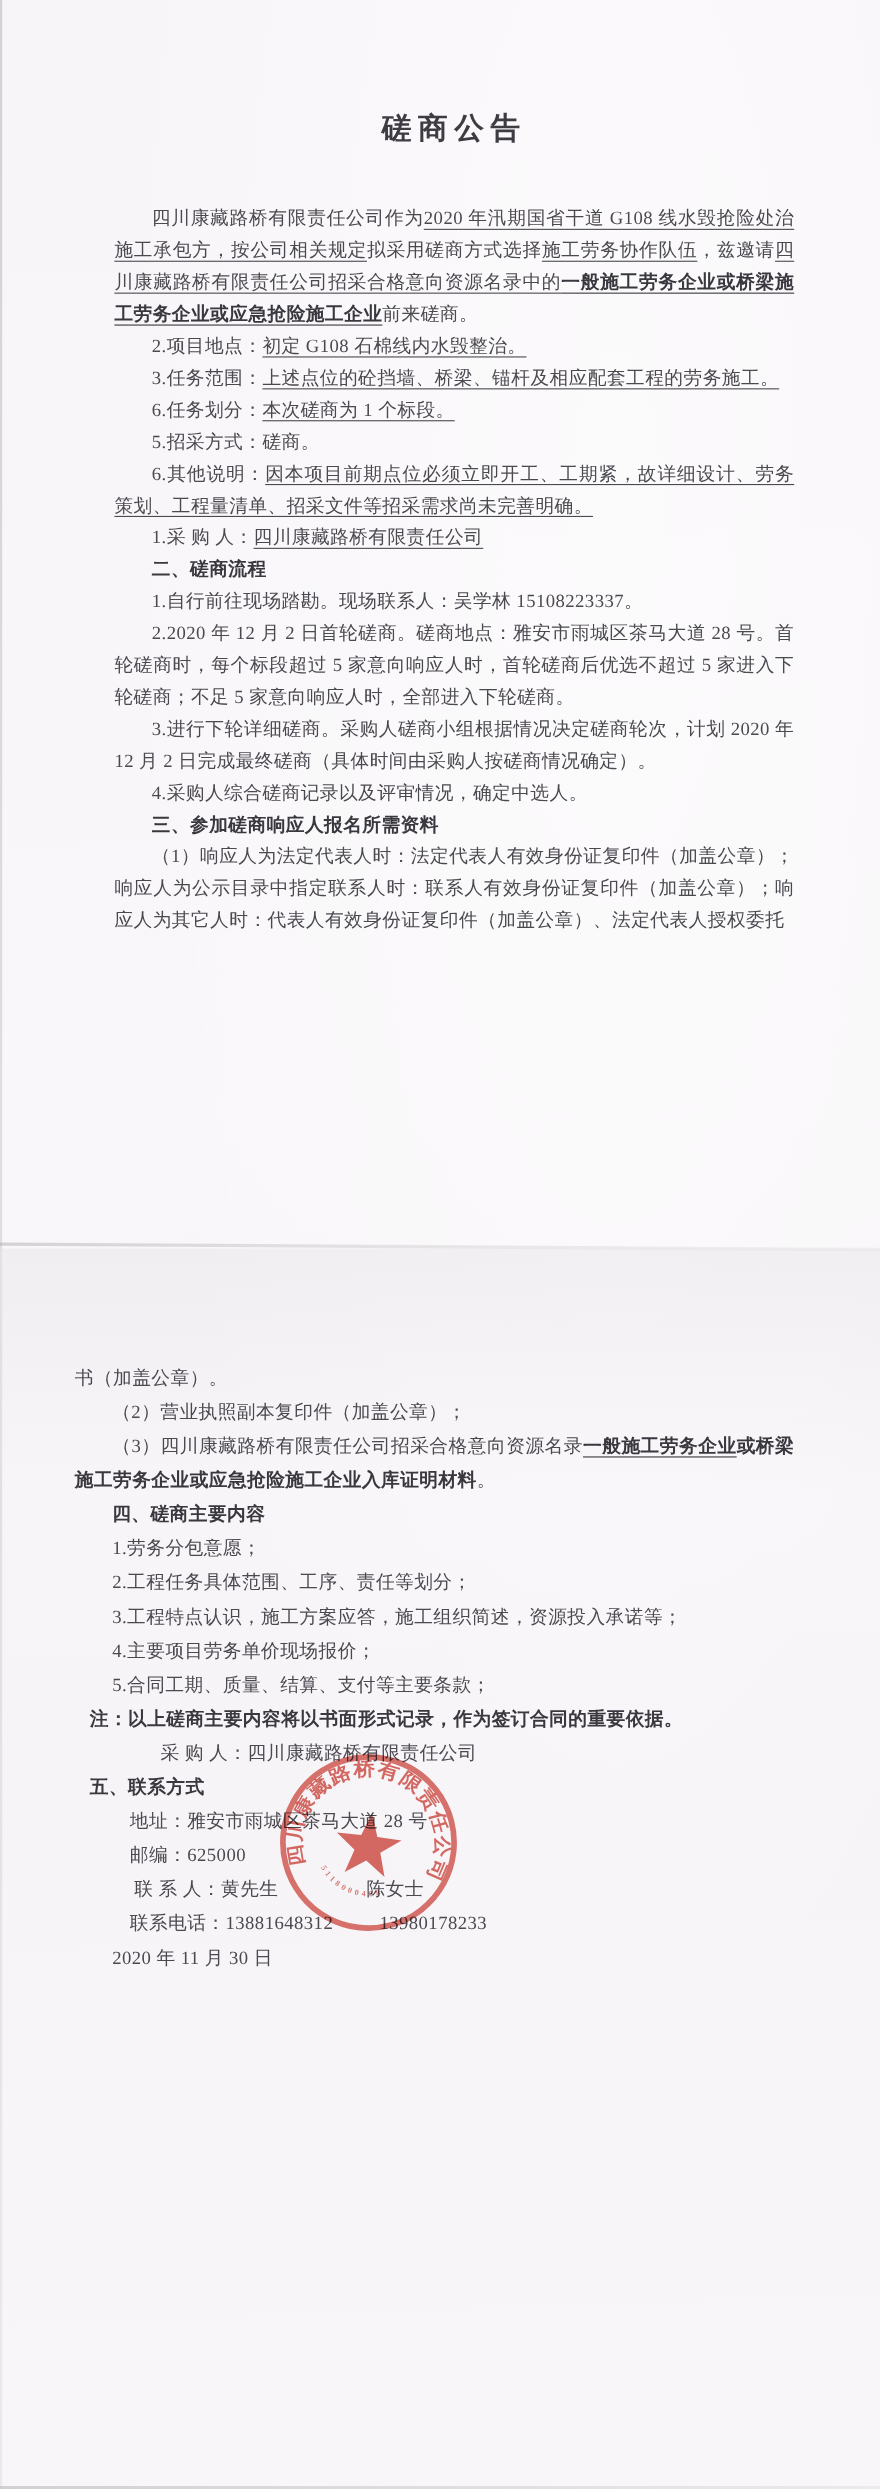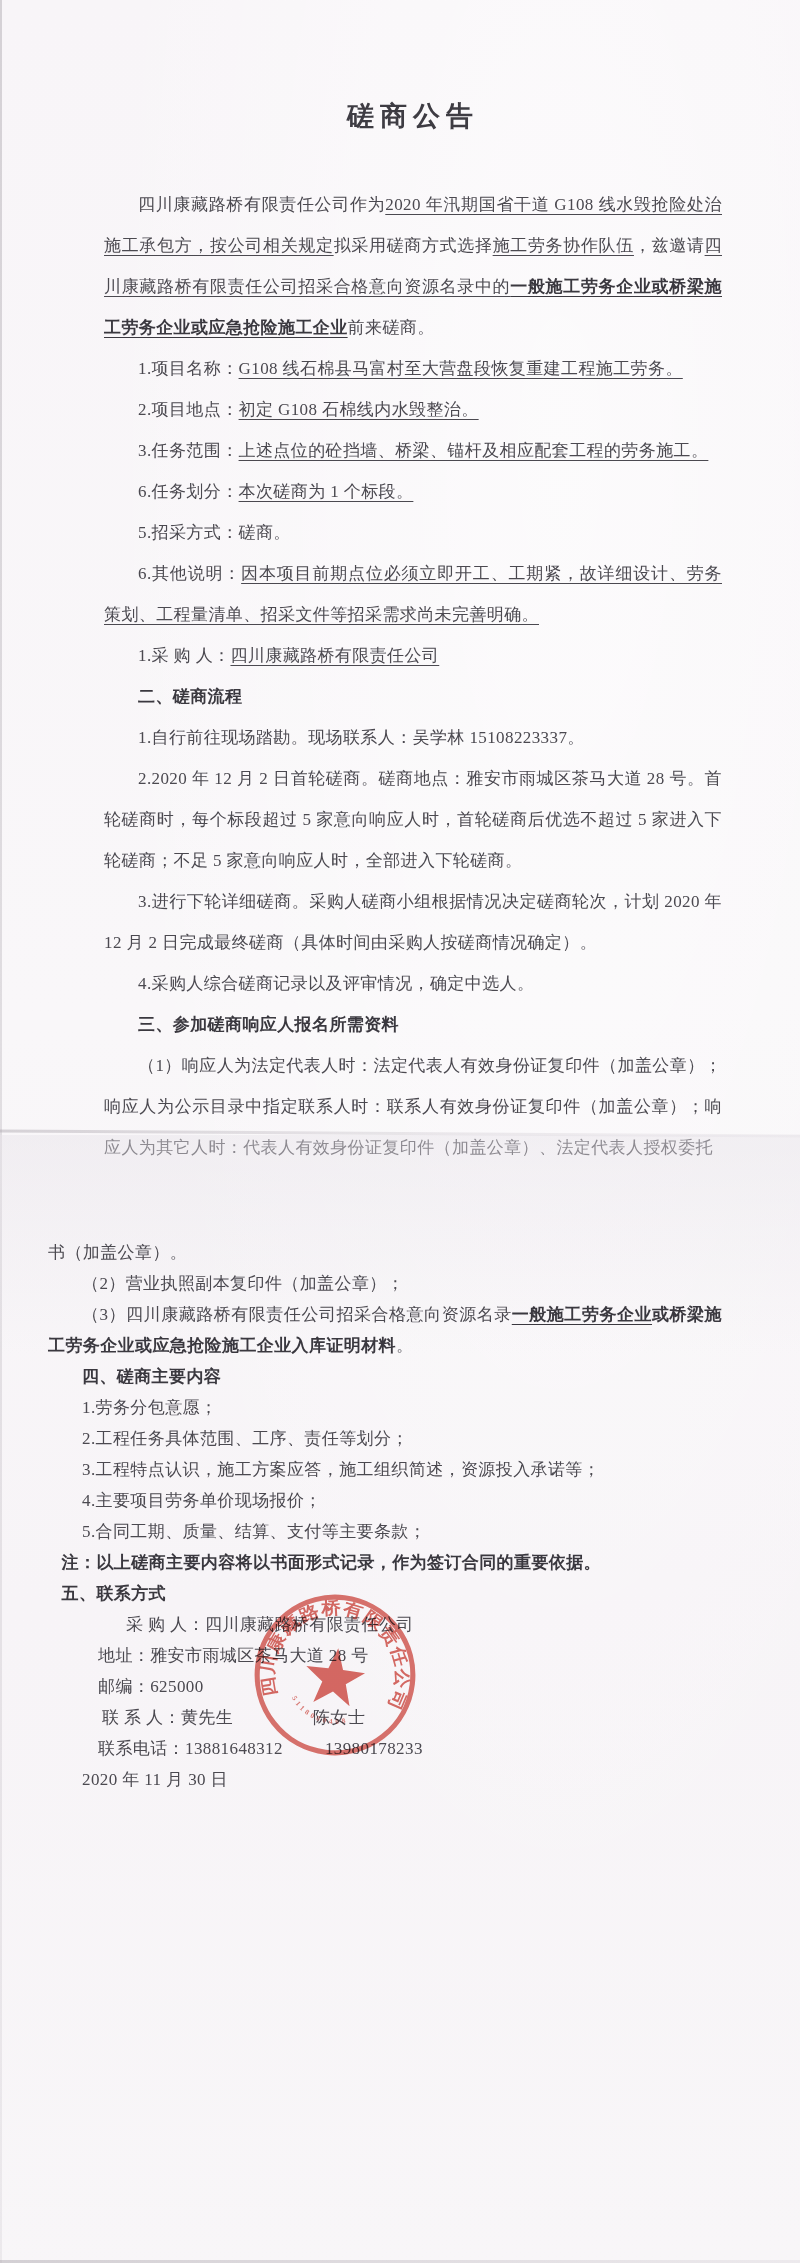--- a/index.html
+++ b/index.html
@@ -35,29 +35,29 @@
     border-radius:2px;
   }
   .page2-shade {
     position:absolute; top:1135px; left:0; width:100%; height:220px;
     background:linear-gradient(to bottom, rgba(231,227,233,.45), rgba(231,227,233,0));
     pointer-events:none;
   }
 
   .page { position:absolute; left:0; width:800px; box-sizing:border-box; }
   .page-1 { top:0;     padding:98px 78px 0 104px; }
-  .page-2 { top:1135px; padding:102px 78px 0 48px; }
+  .page-2 { top:1135px; padding:102px 78px 0 68px; }
 
   .doc-title {
     margin:0; font-size:27px; font-weight:700; letter-spacing:6px;
     text-align:center; color:#3e3c43;
   }
   .body-1 { margin-top:50px; }
 
-  p.line { margin:0; line-height:41px; font-size:17px; letter-spacing:.4px;
+  p.line { margin:0; line-height:29px; font-size:17px; letter-spacing:.4px;
     text-indent:2em; text-align:justify; }
   .page-2 p.line { line-height:31px; }
   p.noindent { text-indent:0; }
 
   .u { text-decoration:underline; text-underline-offset:4px; text-decoration-thickness:1px; }
   .b { font-weight:700; color:#3a383f; }
   .hd { font-weight:700; color:#3a383f; }
 
   .contact-line { text-indent:0; }
   .ind-44 { padding-left:44px; }
@@ -83,21 +83,20 @@
   <div class="edge-left"></div>
   <div class="edge-bottom"></div>
 
   <div class="page page-1">
     <h1 class="doc-title">磋商公告</h1>
 
     <div class="body-1">
       <p class="line"><span>四川康藏路桥有限责任公司作为</span><span class="u">2020 年汛期国省干道 G108 线水毁抢险处治施工承包方，按公司相关规定</span><span>拟采用磋商方式选择</span><span class="u">施工劳务协作队伍</span><span>，兹邀请</span><span class="u">四川康藏路桥有限责任公司招采合格意向资源名录中的</span><span class="u b">一般施工劳务企业或桥梁施工劳务企业或应急抢险施工企业</span><span>前来磋商。</span></p>
 
 
-      <p class="line"><span>1.项目名称：</span><span class="u">G108 线石棉县马富村至大营盘段恢复重建工程施工劳务。</span></p>
       <p class="line"><span>2.项目地点：</span><span class="u">初定 G108 石棉线内水毁整治。</span></p>
       <p class="line"><span>3.任务范围：</span><span class="u">上述点位的砼挡墙、桥梁、锚杆及相应配套工程的劳务施工。</span></p>
       <p class="line"><span>6.任务划分：</span><span class="u">本次磋商为 1 个标段。</span></p>
       <p class="line"><span>5.招采方式：</span><span>磋商。</span></p>
       <p class="line"><span>6.其他说明：</span><span class="u">因本项目前期点位必须立即开工、工期紧，故详细设计、劳务策划、工程量清单、招采文件等招采需求尚未完善明确。</span></p>
       <p class="line"><span>1.采 购 人：</span><span class="u">四川康藏路桥有限责任公司</span></p>
 
       <p class="line hd">二、磋商流程</p>
       <p class="line">1.自行前往现场踏勘。现场联系人：吴学林 15108223337。</p>
       <p class="line">2.2020 年 12 月 2 日首轮磋商。磋商地点：雅安市雨城区茶马大道 28 号。首轮磋商时，每个标段超过 5 家意向响应人时，首轮磋商后优选不超过 5 家进入下轮磋商；不足 5 家意向响应人时，全部进入下轮磋商。</p>
@@ -118,22 +117,22 @@
     <p class="line"><span>（3）四川康藏路桥有限责任公司招采合格意向资源名录</span><span class="u b">一般施工劳务企业</span><span class="b">或桥梁施工劳务企业或应急抢险施工企业入库证明材料</span><span>。</span></p>
 
     <p class="line hd">四、磋商主要内容</p>
     <p class="line">1.劳务分包意愿；</p>
     <p class="line">2.工程任务具体范围、工序、责任等划分；</p>
     <p class="line">3.工程特点认识，施工方案应答，施工组织简述，资源投入承诺等；</p>
     <p class="line">4.主要项目劳务单价现场报价；</p>
     <p class="line">5.合同工期、质量、结算、支付等主要条款；</p>
     <p class="line b" style="text-indent:.8em">注：以上磋商主要内容将以书面形式记录，作为签订合同的重要依据。</p>
 
+    <p class="line contact-line ind-44"><span>采 购 人：</span><span>四川康藏路桥有限责任公司</span></p>
     <p class="line hd" style="text-indent:.8em">五、联系方式</p>
-    <p class="line contact-line ind-44"><span>采 购 人：</span><span>四川康藏路桥有限责任公司</span></p>
     <p class="line contact-line ind-16"><span>地址：</span><span>雅安市雨城区茶马大道 28 号</span></p>
     <p class="line contact-line ind-16"><span>邮编：</span><span>625000</span></p>
     <p class="line contact-line ind-20"><span>联 系 人：</span><span>黄先生</span><span class="gap-80"></span><span>陈女士</span></p>
     <p class="line contact-line ind-16"><span>联系电话：</span><span>13881648312</span><span class="gap-42"></span><span>13980178233</span></p>
 
     <p class="line date-line">2020 年 11 月 30 日</p>
   </div>
 
   <svg class="seal" viewBox="0 0 160 160" aria-hidden="true">
     <circle cx="80" cy="80" r="75" fill="none" stroke="#d0453c" stroke-width="5" opacity=".85"></circle>

